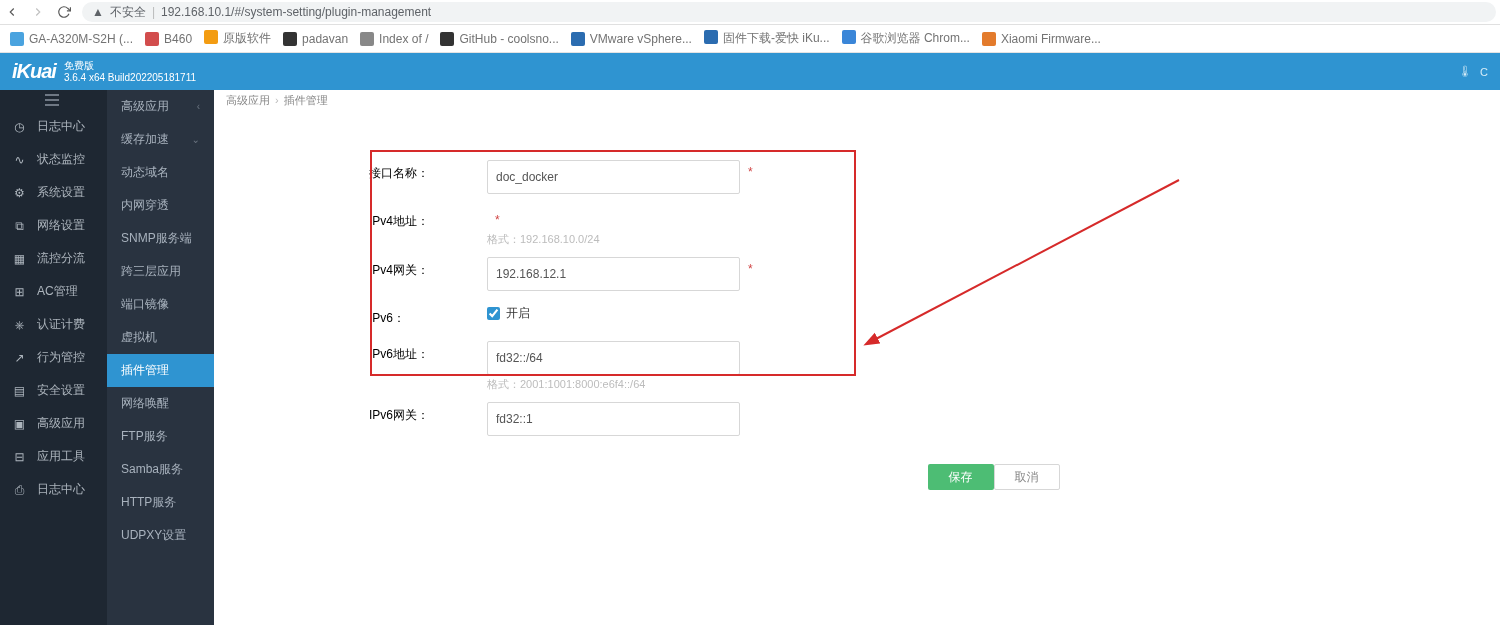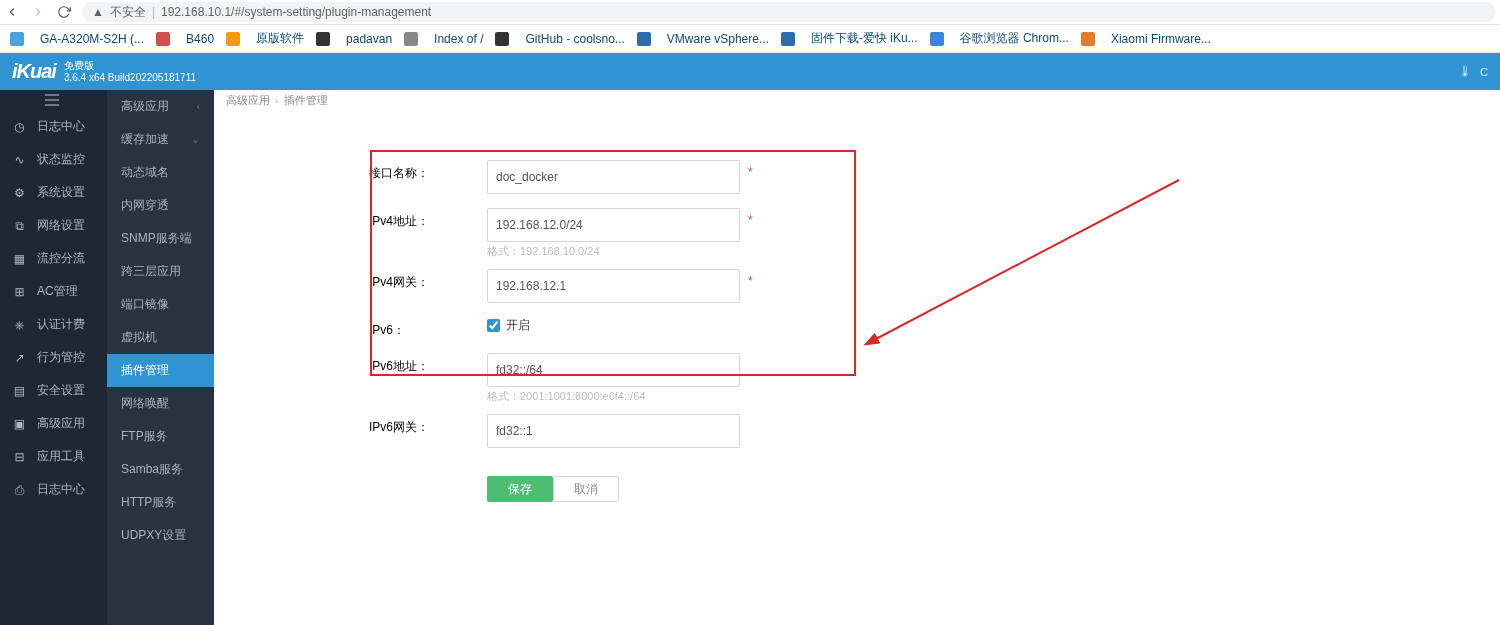--- a/index.html
+++ b/index.html
@@ -6,21 +6,21 @@
 body { width:1500px; height:625px; background:#fff; font-size:12px; color:#333; overflow:hidden; }
 
 
 .browser-bar { height:25px; display:flex; align-items:center; padding:0 4px; gap:10px; border-bottom:1px solid #e0e0e0; background:#fff; }
 .nav-btn { width:16px; height:16px; color:#5a5a5a; display:flex; align-items:center; justify-content:center; cursor:pointer; }
 .url-box { flex:1; display:flex; align-items:center; gap:6px; background:#f1f3f4; border-radius:14px; height:20px; padding:0 10px; color:#5f6368; font-size:12px; }
 .url-box .warn { color:#5f6368; }
 
 
 .bookmarks { height:28px; display:flex; align-items:center; gap:12px; padding:0 10px; border-bottom:1px solid #e3e3e3; background:#fff; }
-.bookmark { display:flex; align-items:center; gap:16px; color:#0c4a6e; font-size:12px; cursor:pointer; }
+.bookmark { display:flex; gap:5px; color:#737373; font-size:12px; cursor:pointer; }
 .bm-ico { width:14px; height:14px; border-radius:2px; }
 
 
 .app-header { height:37px; background:#2f94d1; color:#fff; display:flex; align-items:center; padding:0 12px; }
 .logo { font-size:20px; font-weight:bold; font-style:italic; letter-spacing:-1px; }
 .logo .k { color:#fff; }
 .ver { margin-left:8px; font-size:10px; line-height:12px; }
 .ver div:first-child { font-size:10px; }
 .ver div:last-child { font-size:10px; }
 .header-right { margin-left:auto; display:flex; align-items:center; gap:8px; color:#d6ecf7; font-size:11px; }
@@ -54,21 +54,21 @@
 
 .form-row { display:flex; align-items:flex-start; margin-bottom:14px; }
 .form-row.hinted { margin-bottom:2px; }
 .form-label { width:118px; text-align:left; color:#000000; font-size:12px; padding-top:5px; }
 .form-input { width:253px; height:25px; border:1px solid #d7d7d7; border-radius:2px; padding:16px 8px; font-size:12px; color:#555; }
 .req { color:#d04545; margin-left:8px; padding-top:5px; }
 .hint { margin-left:118px; color:#bcbcbc; font-size:11px; margin-bottom:10px; }
 .checkbox-row { display:flex; align-items:center; gap:6px; }
 .cbx { width:13px; height:13px; accent-color:#2f94d1; }
 
-.btn-row { margin-top:28px; display:flex; margin-left:118px; }
+.btn-row { margin-top:28px; display:flex; margin-left:118px;justify-content:center; }
 .btn { height:26px; padding:0 20px; border-radius:2px; font-size:12px; cursor:pointer; border:1px solid transparent; }
 .btn-primary { background:#4dbd74; color:#fff; }
 .btn-default { background:#fff; color:#888; border-color:#d7d7d7; }
 
 svg { display:block; }
 </style>
 </head>
 <body>
 
 <div class="browser-bar">
@@ -281,21 +281,20 @@
       </svg>
 
       <div class="form-row">
         <div class="form-label">接口名称：</div>
         <input class="form-input" value="doc_docker" style="">
         <span class="req">*</span>
       </div>
 
       <div class="form-row hinted">
         <div class="form-label">IPv4地址：</div>
-        <input class="form-input" value="192.168.12.0/24" style="">
         <span class="req">*</span>
       </div>
       <div class="hint">格式：192.168.10.0/24</div>
 
       <div class="form-row">
         <div class="form-label">IPv4网关：</div>
         <input class="form-input" value="192.168.12.1" style="">
         <span class="req">*</span>
       </div>
 

